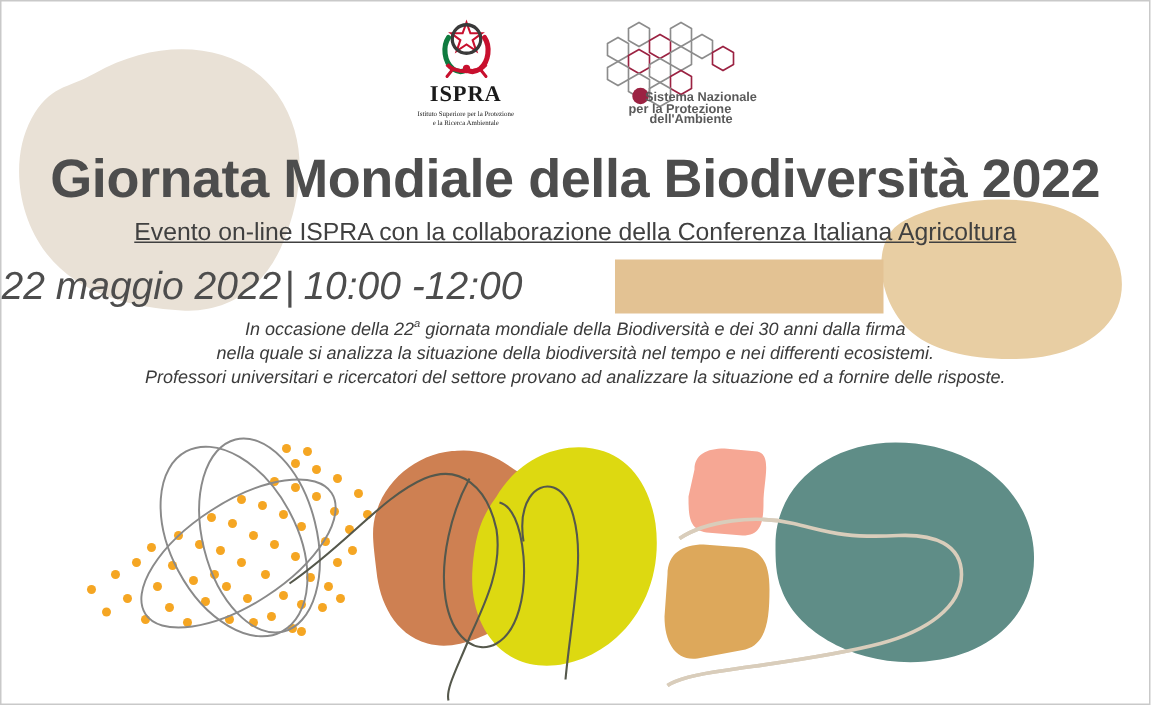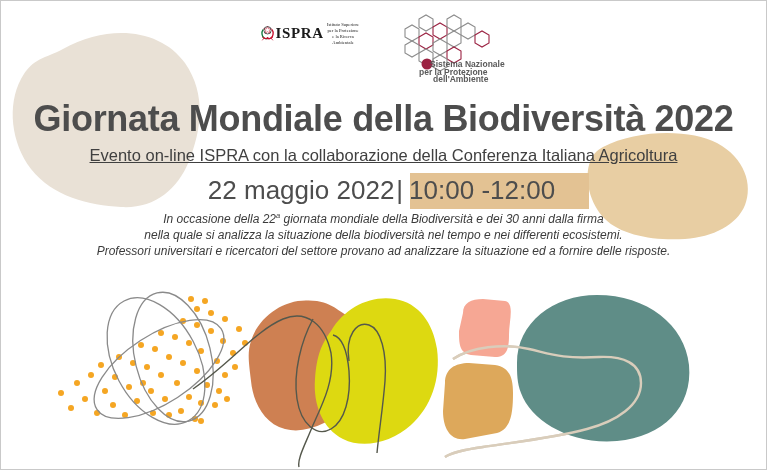--- a/index.html
+++ b/index.html
@@ -21,21 +21,21 @@
   .deco{position:absolute;left:0;top:0;width:767px;height:470px;pointer-events:none;}
   .deco-top{z-index:1;}
   .deco-bottom{z-index:1;}
   
   .content{position:relative;z-index:3;width:100%;}
 
   .logos{
     position:absolute;left:0;top:10px;width:100%;
     display:flex;justify-content:center;align-items:flex-start;gap:34px;
   }
-  .logo-ispra{display:flex;flex-direction:row;align-items:center;width:104px;}
+  .logo-ispra{display:flex;flex-direction:column;align-items:center;width:104px;}
   .logo-ispra .emblem{width:44px;height:44px;}
   .logo-ispra .ispra-word{
     font-family:"Liberation Serif", serif;
     font-weight:bold;font-size:15px;letter-spacing:.6px;color:#1a1a1a;
     line-height:1;margin-top:1px;
   }
   .logo-ispra .ispra-sub{
     font-family:"Liberation Serif", serif;
     font-size:4.6px;color:#1a1a1a;line-height:1.35;text-align:center;
     margin-top:2px;width:100px;
@@ -45,22 +45,22 @@
   .title{
     position:absolute;left:0;top:97px;width:100%;text-align:center;
     font-size:36px;font-weight:bold;color:#4d4d4d;letter-spacing:-.3px;
     white-space:nowrap;
   }
   .subtitle{
     position:absolute;left:0;top:145px;width:100%;text-align:center;
     font-size:16.5px;color:#404040;white-space:nowrap;text-decoration:underline;
   }
   .dateline{
-    position:absolute;left:0;top:174px;width:100%;text-align:center;
-    font-size:26px;color:#4d4d4d;white-space:nowrap;
+    position:absolute;left:0;top:174px;width:100%;text-align:left;
+    font-size:26px;color:#4d4d4d;white-space:nowrap;font-style:italic;
   }
   .dateline .sep{color:#4d4d4d;margin:0 2px;}
   .dateline .time{
     color:#4d4d4d;
     padding:1px 4px 2px 4px;
   }
   .body-text{
     position:absolute;left:0;top:210px;width:100%;text-align:center;
     font-style:italic;font-size:12px;color:#3b3b3b;line-height:1.32;
   }

